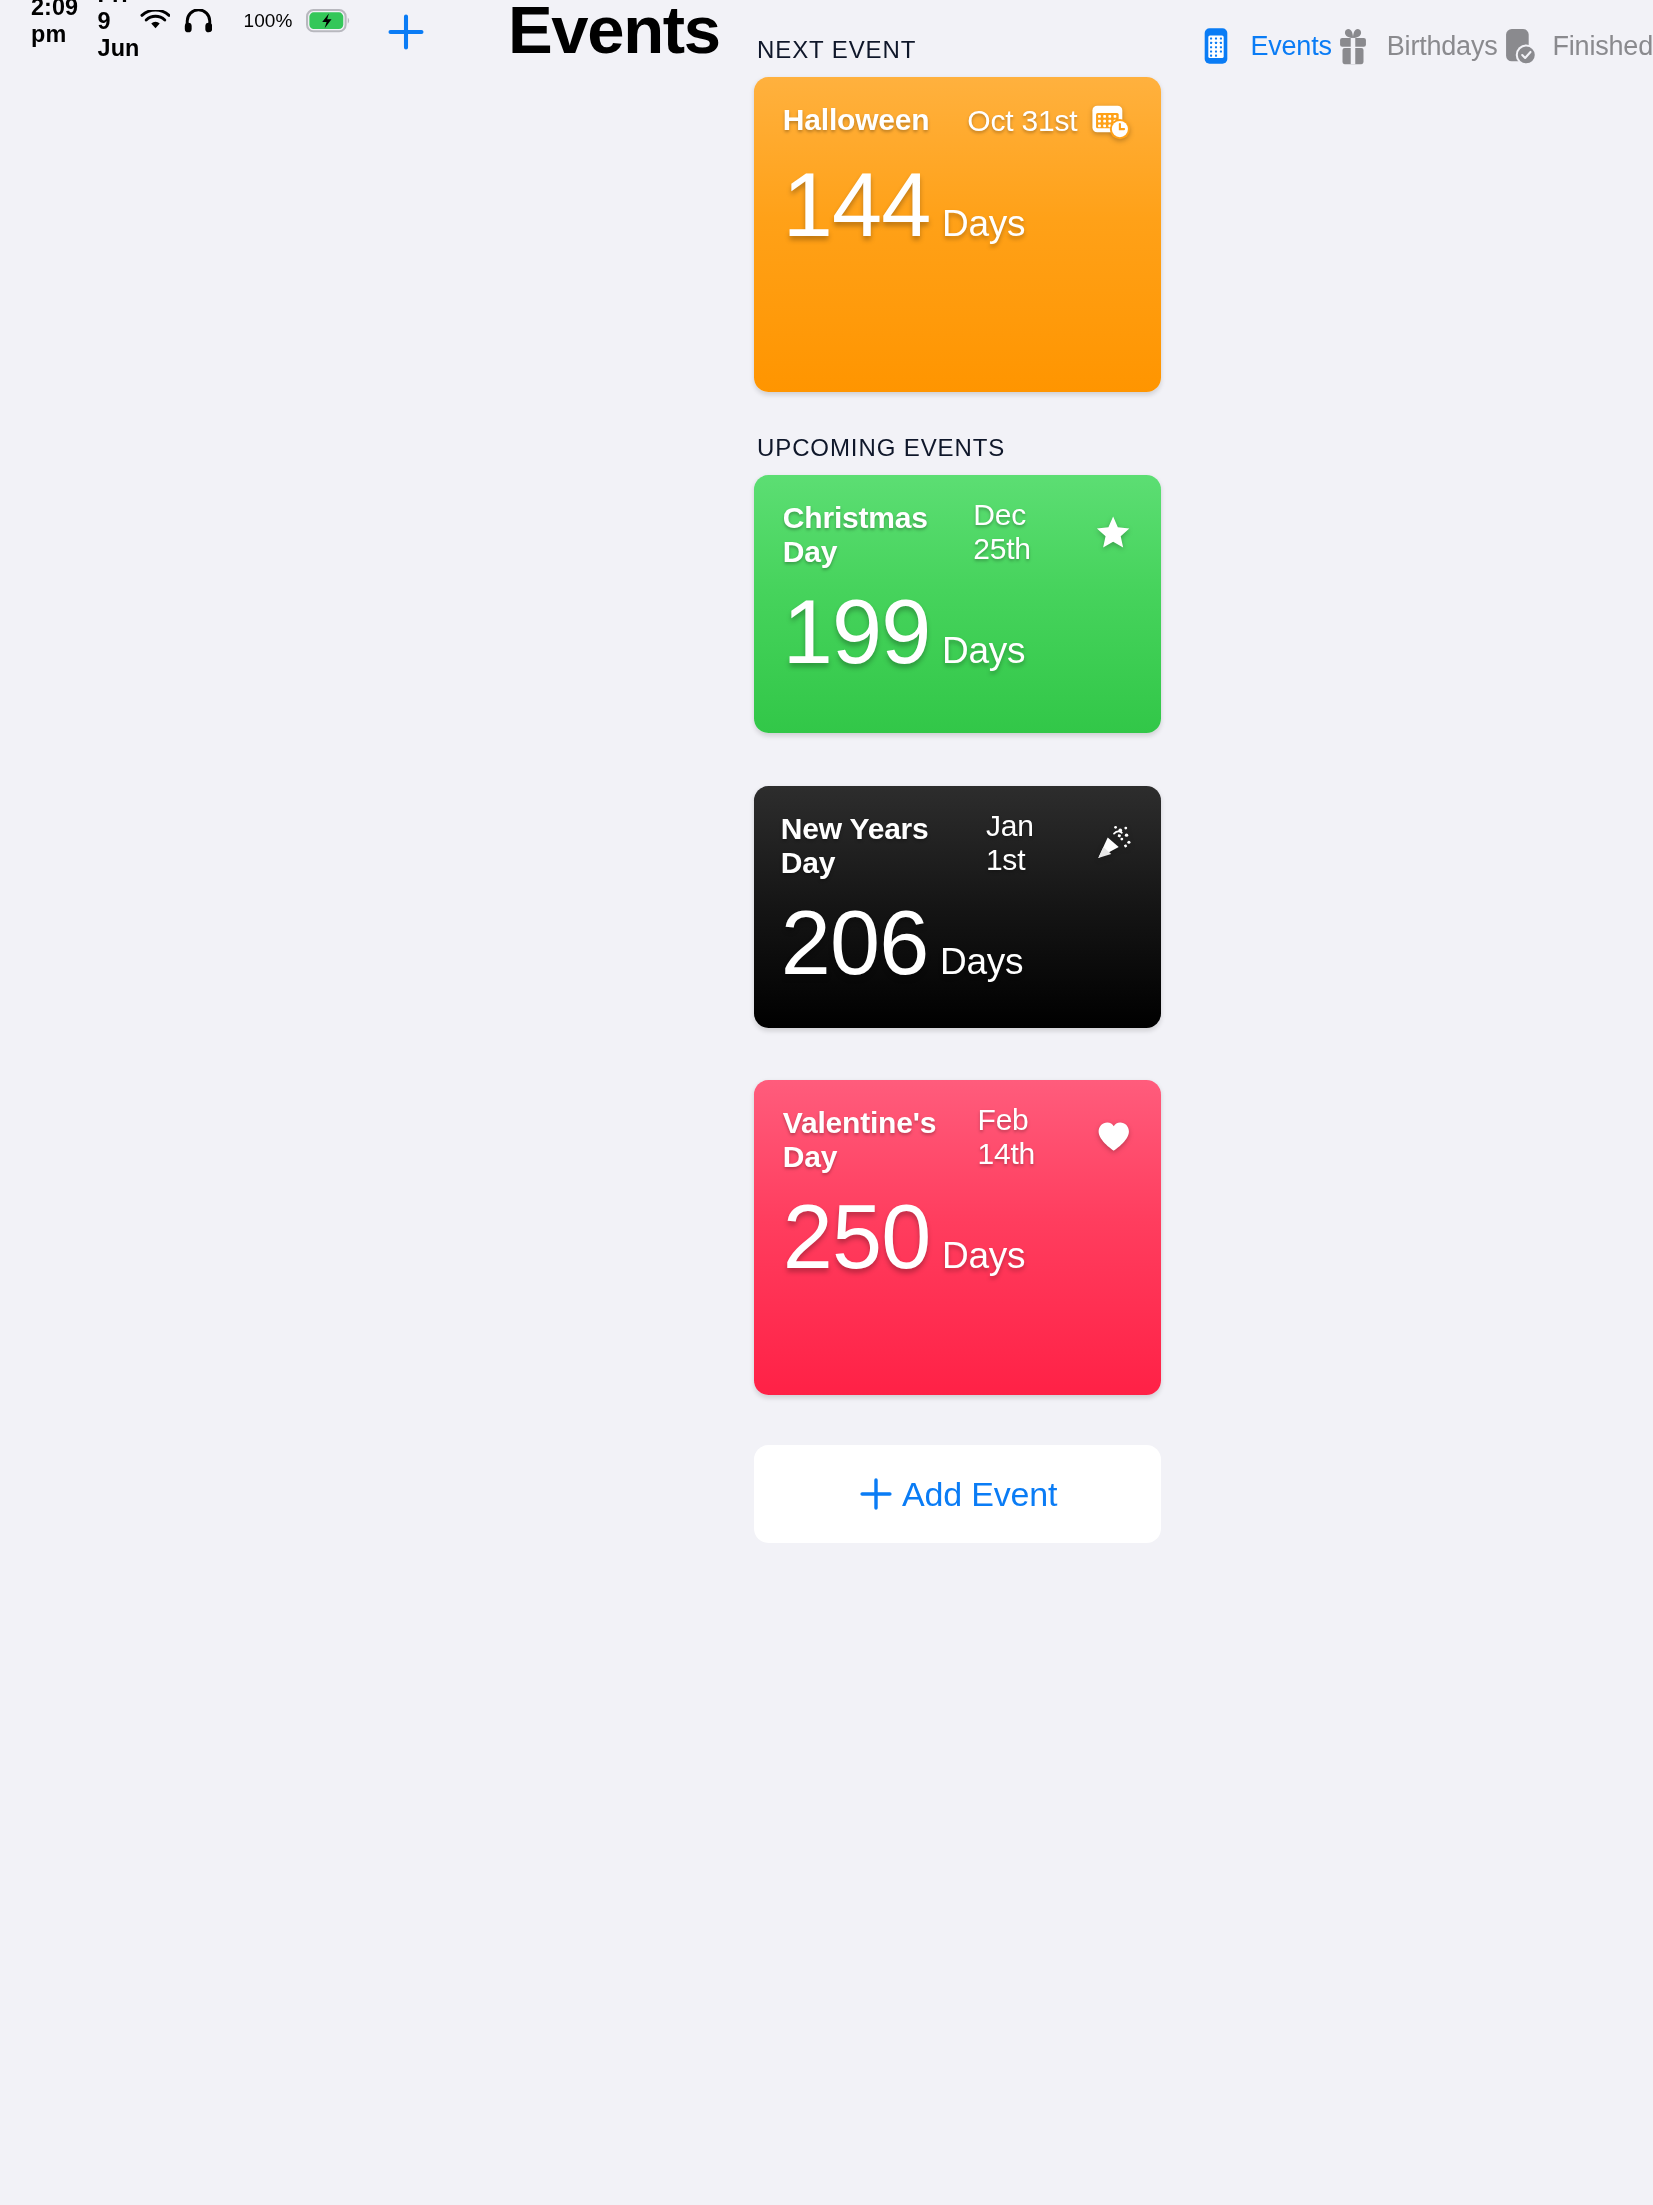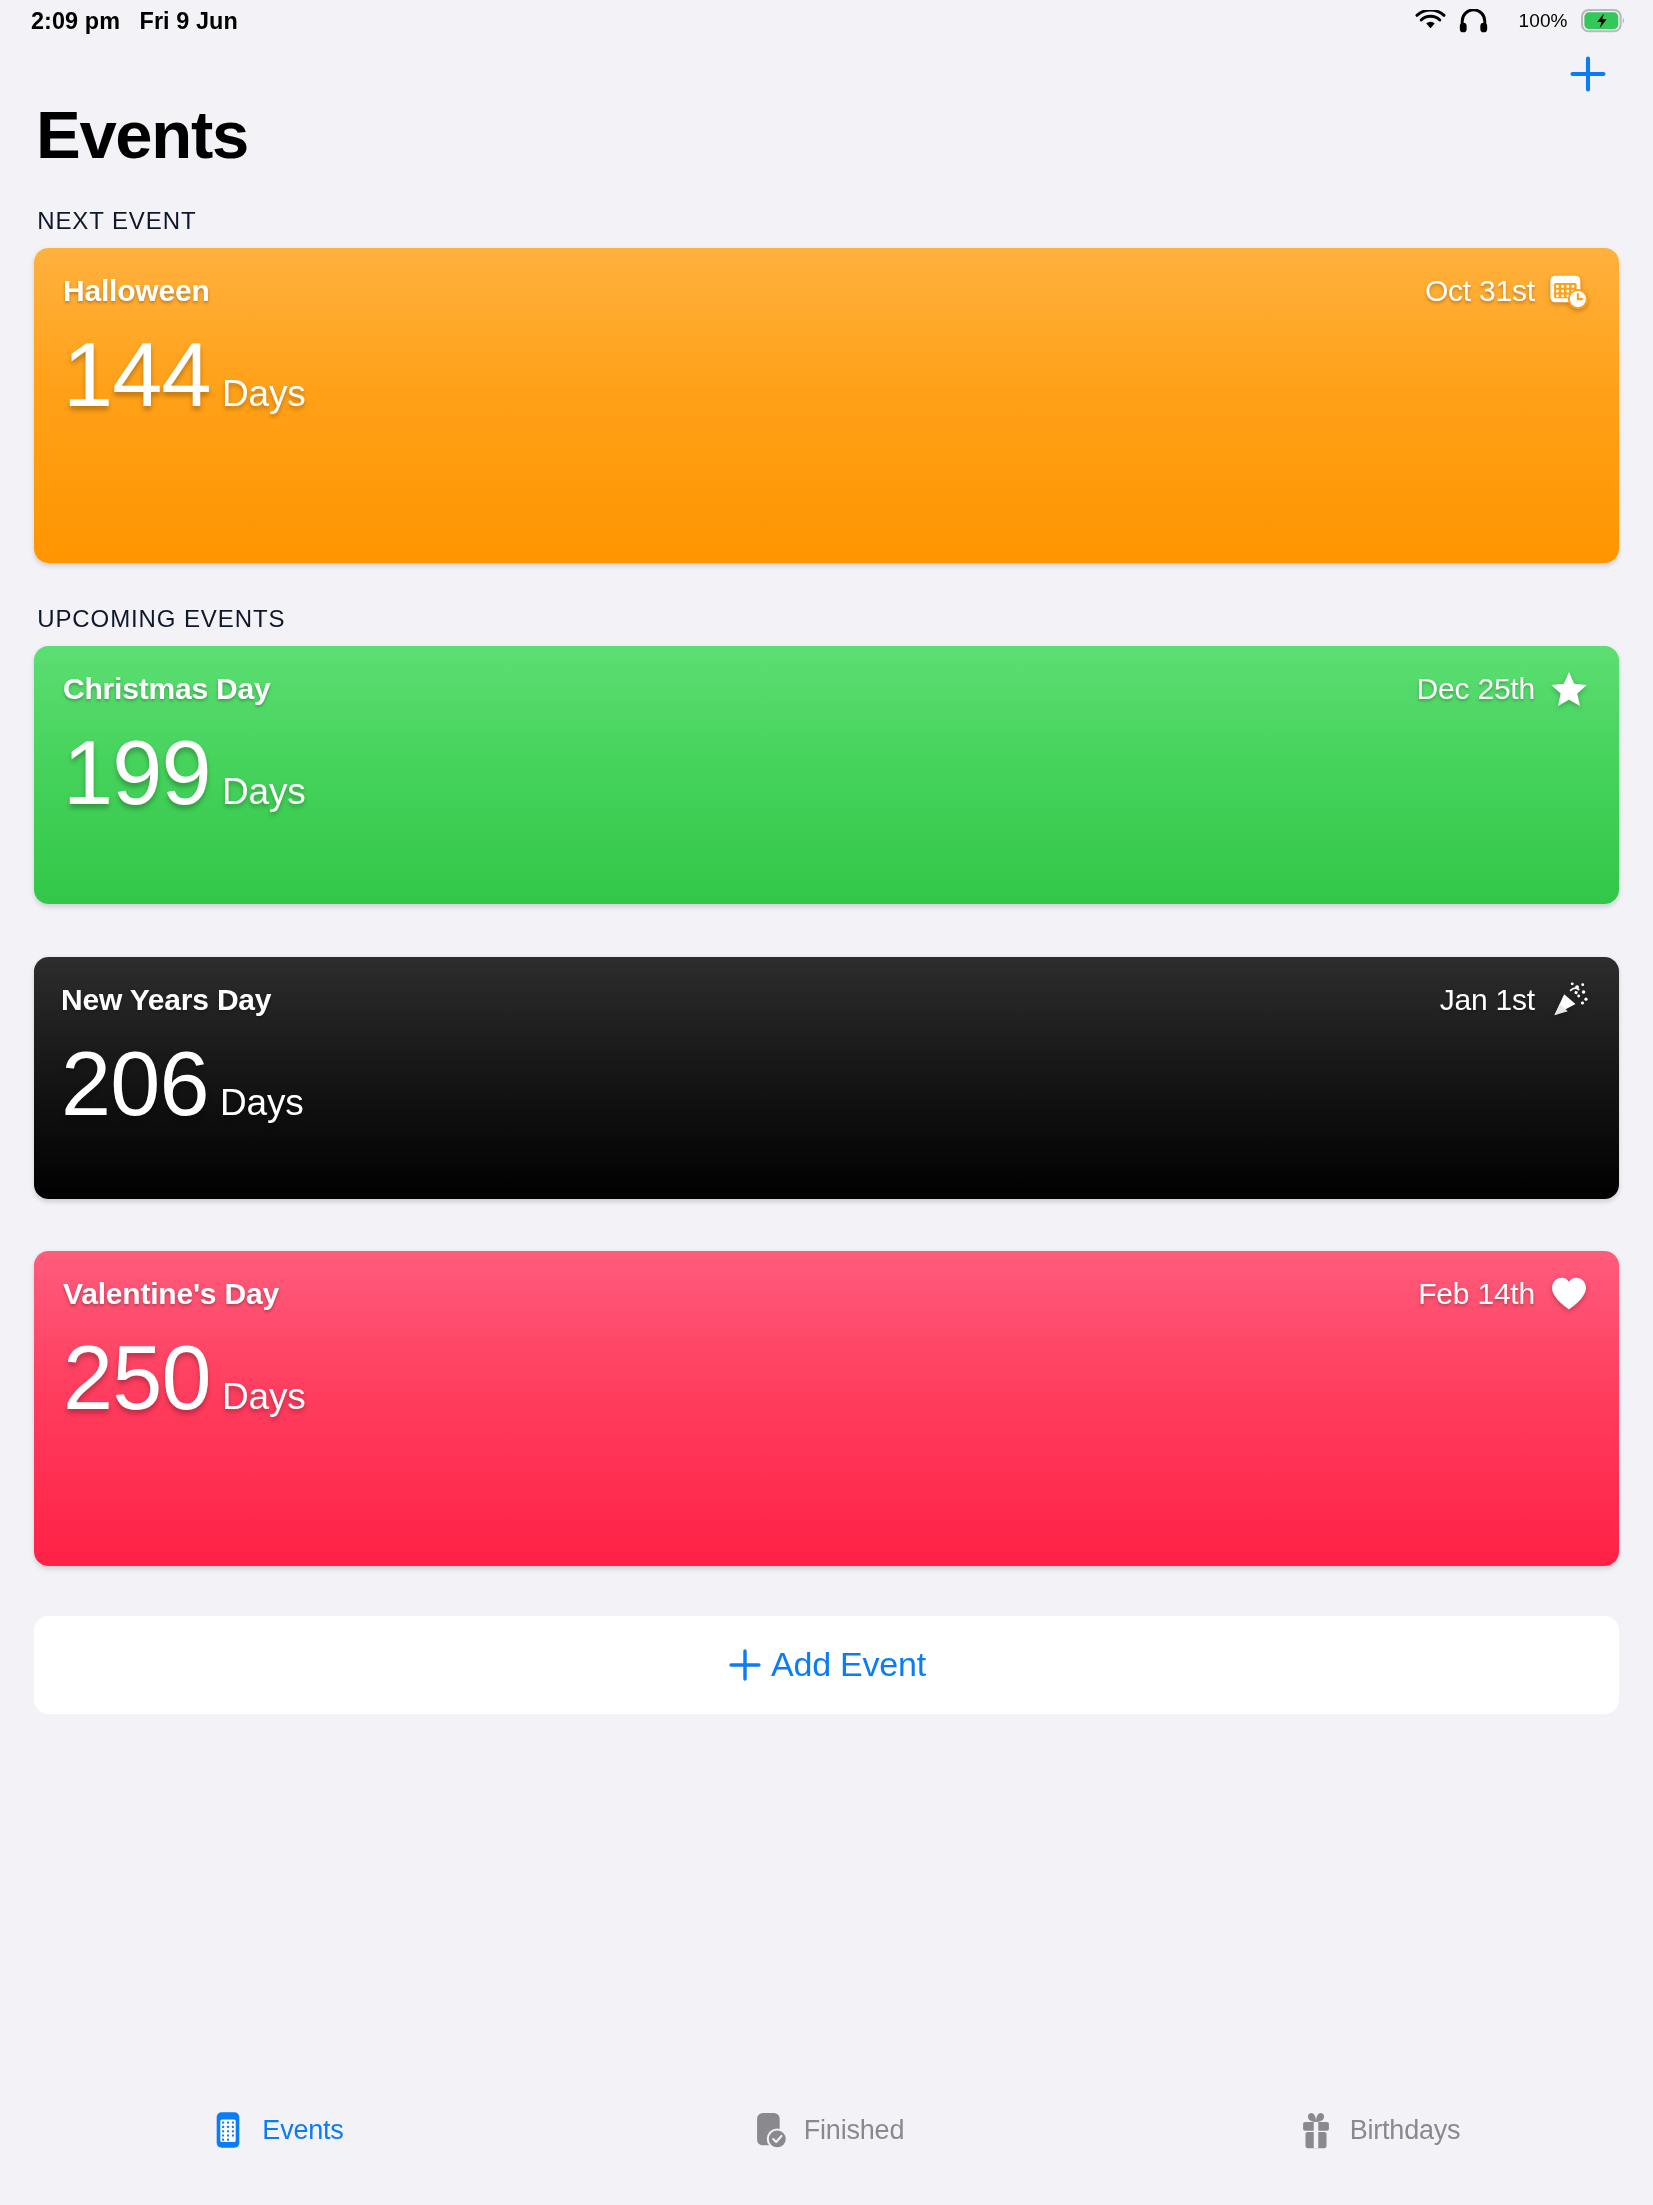--- a/index.html
+++ b/index.html
@@ -12,21 +12,21 @@
     -webkit-font-smoothing: antialiased;
     overflow: hidden;
   }
 
   .screen {
     position: relative;
     width: 1653px;
     height: 2205px;
     background: #F2F2F7;
     display: flex;
-    flex-direction: column;
+    flex-direction: row;
   }
 
   
   .status-bar {
     height: 42px;
     flex: 0 0 42px;
     display: flex;
     align-items: center;
     padding: 0 27.4px 0 31px;
     font-size: 23.4px;
@@ -397,38 +397,38 @@
             <rect x="24.7" y="36.6" width="2.6" height="2.6" rx="0.7"></rect>
           </g>
         </svg>
       </span>
       <span class="tab-label">Events</span>
     </div>
 
     <div class="tab-item tab-inactive">
       <span class="tab-icon">
         <svg viewBox="0 0 52 52">
-          <rect x="10" y="5" width="28" height="40" rx="7" fill="#8A8A8E"></rect>
-          <circle cx="35" cy="37" r="13" fill="#F2F2F7"></circle>
-          <circle cx="35" cy="37" r="10.5" fill="#8A8A8E"></circle>
-          <path d="M30 37.2 L33.6 40.8 L40.2 33.4" stroke="#F2F2F7" stroke-width="2.6" fill="none" stroke-linecap="round" stroke-linejoin="round"></path>
-        </svg>
-      </span>
-      <span class="tab-label">Finished</span>
-    </div>
-
-    <div class="tab-item tab-inactive">
-      <span class="tab-icon">
-        <svg viewBox="0 0 52 52">
           <path d="M26 16 C20 16 16 13 16 9.5 C16 6.7 18.1 5 20.4 5 C23.6 5 26 9.8 26 16 Z" fill="#8A8A8E"></path>
           <path d="M26 16 C32 16 36 13 36 9.5 C36 6.7 33.9 5 31.6 5 C28.4 5 26 9.8 26 16 Z" fill="#8A8A8E"></path>
           <rect x="10" y="16" width="32" height="11" rx="2.6" fill="#8A8A8E"></rect>
           <rect x="13" y="28.5" width="26" height="20" rx="2.6" fill="#8A8A8E"></rect>
           <rect x="23.2" y="16" width="5.6" height="32.5" fill="#F2F2F7"></rect>
         </svg>
       </span>
       <span class="tab-label">Birthdays</span>
     </div>
 
+    <div class="tab-item tab-inactive">
+      <span class="tab-icon">
+        <svg viewBox="0 0 52 52">
+          <rect x="10" y="5" width="28" height="40" rx="7" fill="#8A8A8E"></rect>
+          <circle cx="35" cy="37" r="13" fill="#F2F2F7"></circle>
+          <circle cx="35" cy="37" r="10.5" fill="#8A8A8E"></circle>
+          <path d="M30 37.2 L33.6 40.8 L40.2 33.4" stroke="#F2F2F7" stroke-width="2.6" fill="none" stroke-linecap="round" stroke-linejoin="round"></path>
+        </svg>
+      </span>
+      <span class="tab-label">Finished</span>
+    </div>
+
   </div>
 
 </div>
 
 
 </body></html>

